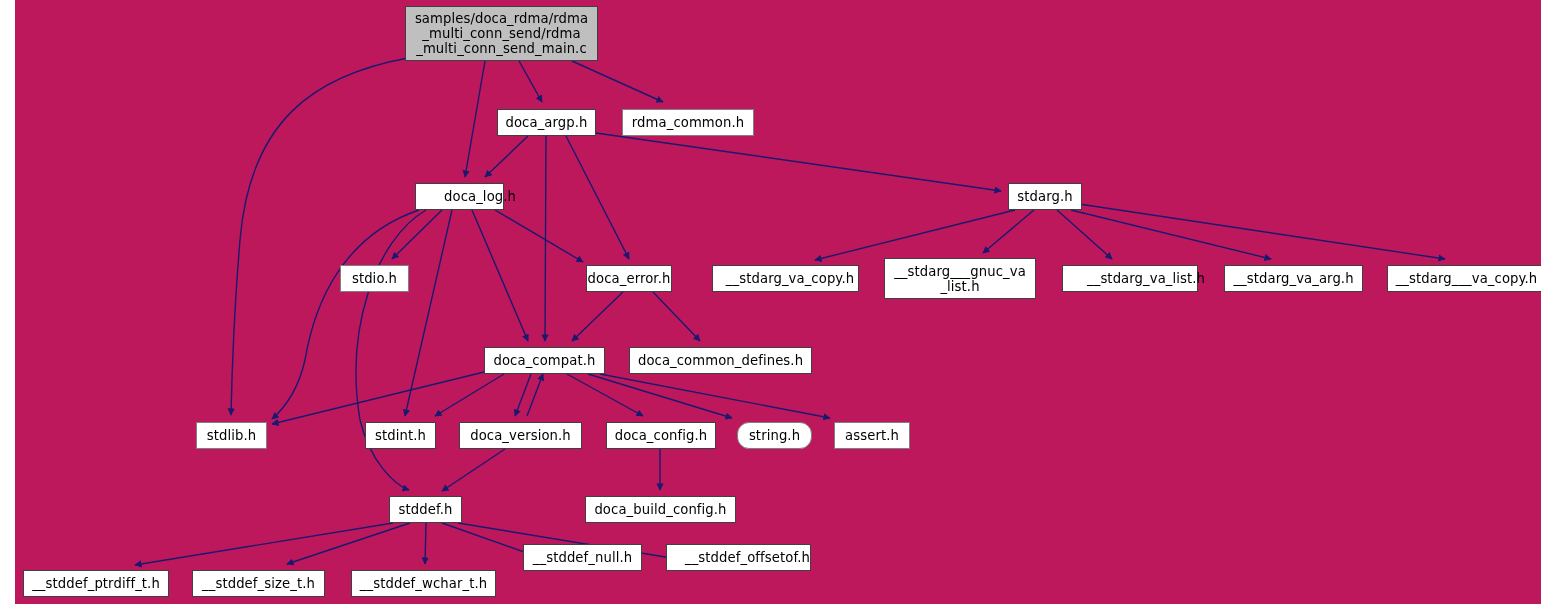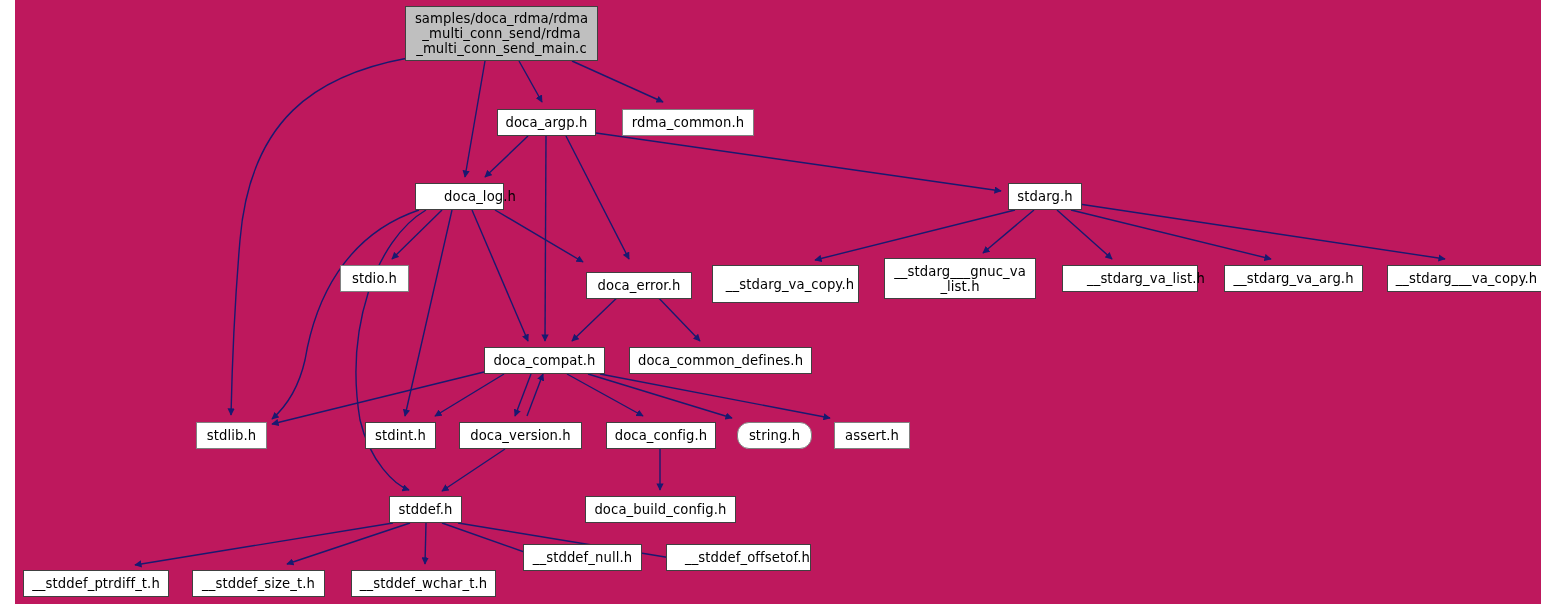--- a/index.html
+++ b/index.html
@@ -105,22 +105,22 @@
 
   <div id="node-layer">
       <div class="node root" style="left: 390px; top: 6px; width: 193px; height: 55px;"><span class="node-label">samples/doca_rdma/rdma
 _multi_conn_send/rdma
 _multi_conn_send_main.c</span></div>
       <div class="node resolved" style="left: 482px; top: 109px; width: 99px; height: 27px;"><span class="node-label">doca_argp.h</span></div>
       <div class="node external" style="left: 607px; top: 109px; width: 132px; height: 27px;"><span class="node-label">rdma_common.h</span></div>
       <div class="node resolved" style="left: 400px; top: 183px; width: 89px; height: 27px; padding-left: 28px;"><span class="node-label">doca_log.h</span></div>
       <div class="node resolved" style="left: 993px; top: 183px; width: 74px; height: 27px;"><span class="node-label">stdarg.h</span></div>
       <div class="node external" style="left: 325px; top: 265px; width: 69px; height: 27px;"><span class="node-label">stdio.h</span></div>
-      <div class="node resolved" style="left: 571px; top: 272px; width: 106px; height: 27px;"><span class="node-label">doca_error.h</span></div>
-      <div class="node resolved" style="left: 697px; top: 265px; width: 147px; height: 38px; padding-left: 9px;"><span class="node-label">__stdarg_va_copy.h</span></div>
+      <div class="node resolved" style="left: 571px; top: 265px; width: 86px; height: 27px;"><span class="node-label">doca_error.h</span></div>
+      <div class="node resolved" style="left: 697px; top: 265px; width: 147px; height: 27px; padding-left: 9px;"><span class="node-label">__stdarg_va_copy.h</span></div>
       <div class="node resolved" style="left: 869px; top: 258px; width: 152px; height: 41px;"><span class="node-label">__stdarg___gnuc_va
 _list.h</span></div>
       <div class="node resolved" style="left: 1047px; top: 265px; width: 136px; height: 27px; padding-left: 24px;"><span class="node-label">__stdarg_va_list.h</span></div>
       <div class="node resolved" style="left: 1209px; top: 265px; width: 139px; height: 27px;"><span class="node-label">__stdarg_va_arg.h</span></div>
       <div class="node resolved" style="left: 1372px; top: 265px; width: 159px; height: 27px;"><span class="node-label">__stdarg___va_copy.h</span></div>
       <div class="node resolved" style="left: 469px; top: 347px; width: 121px; height: 27px; justify-content: flex-end;"><span class="node-label">doca_compat.h</span></div>
       <div class="node resolved" style="left: 614px; top: 347px; width: 183px; height: 27px;"><span class="node-label">doca_common_defines.h</span></div>
       <div class="node external" style="left: 181px; top: 422px; width: 71px; height: 27px;"><span class="node-label">stdlib.h</span></div>
       <div class="node resolved" style="left: 350px; top: 422px; width: 71px; height: 27px;"><span class="node-label">stdint.h</span></div>
       <div class="node resolved" style="left: 444px; top: 422px; width: 123px; height: 27px;"><span class="node-label">doca_version.h</span></div>

